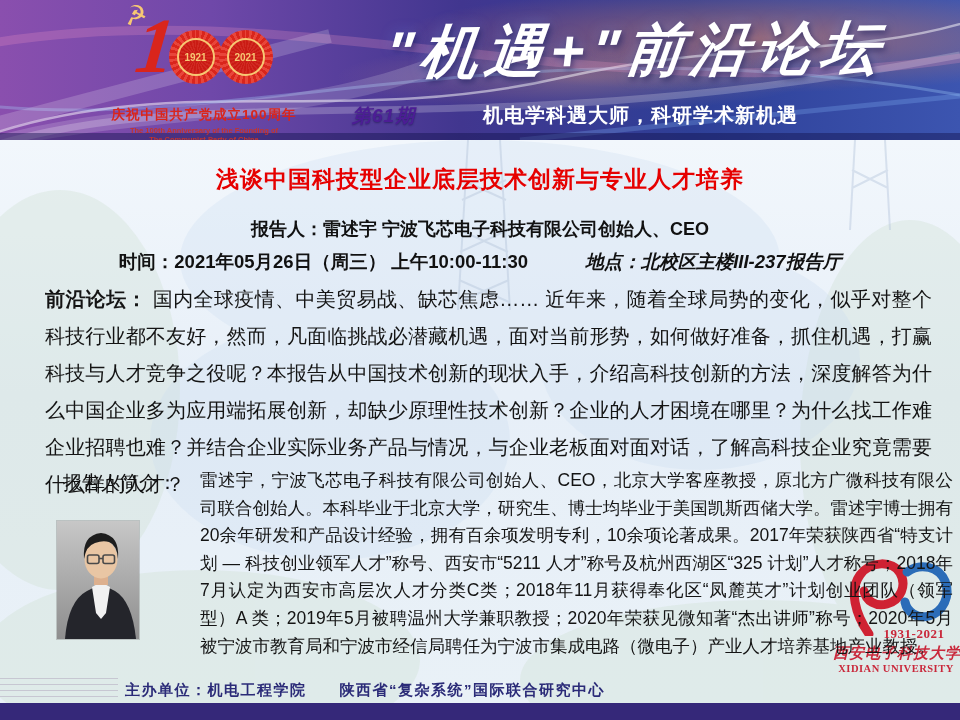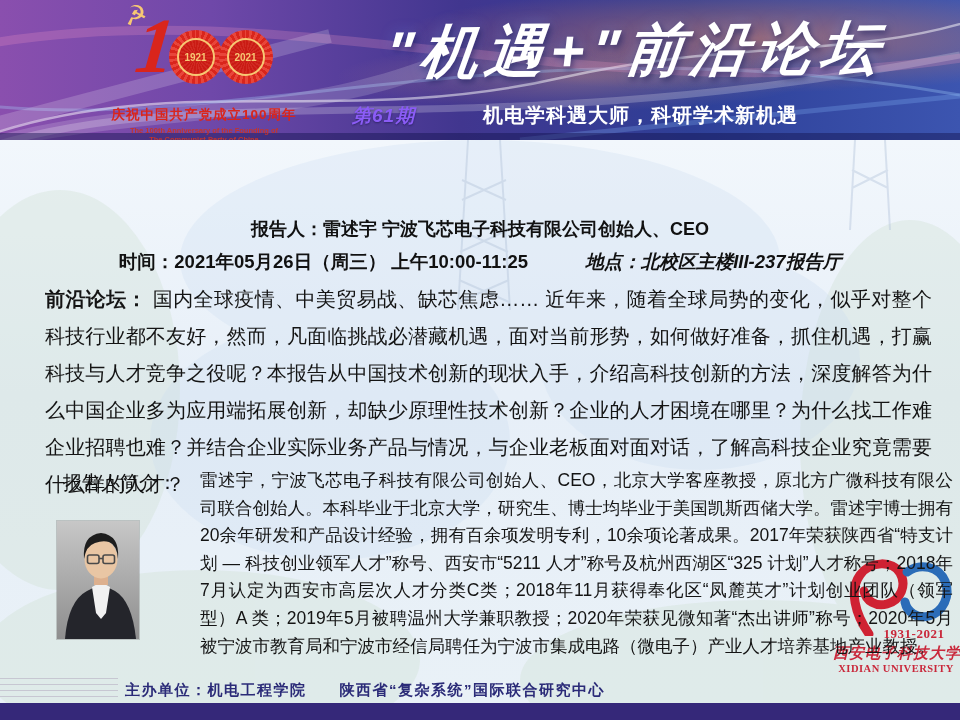--- a/index.html
+++ b/index.html
@@ -23,21 +23,21 @@
     color:var(--party_gold,#f7c873);font-size:10px;font-weight:bold;background:rgba(190,20,15,.55);}
   .ccp-cap{color:var(--party_red,#d9251c);font-weight:bold;font-size:13.5px;letter-spacing:1px;margin-top:14px;}
   .ccp-en{color:#c3342c;font-size:7.5px;line-height:9px;font-weight:bold;margin-top:2px;}
   .forum-title{
     position:absolute;left:318px;top:12px;width:636px;text-align:center;
     font-size:58px;font-weight:900;font-style:italic;color:#ffffff;letter-spacing:7px;
     transform:skewX(-7deg) rotate(-.6deg);
     text-shadow:2px 3px 6px rgba(10,10,70,.55), 0 0 14px rgba(120,170,255,.35);
     white-space:nowrap;}
   .issue{position:absolute;left:352px;top:103px;font-size:19px;font-weight:bold;font-style:italic;
-    color:#8b5cf6;letter-spacing:1px;text-shadow:0 1px 2px rgba(0,0,40,.4);}
+    color:#4c1d95;letter-spacing:1px;text-shadow:0 1px 2px rgba(0,0,40,.4);}
   .slogan{position:absolute;left:483px;top:102px;font-size:20px;font-weight:bold;color:#ffffff;letter-spacing:1px;}
   
   .bodyarea{position:absolute;left:0;top:140px;width:960px;height:563px;
     background:linear-gradient(180deg,#f2f7fc 0%,#e7eff8 45%,#e9f1f7 100%);}
   .watermark{position:absolute;inset:0;width:100%;height:100%;}
   .talk-title{position:absolute;left:0;top:24px;width:100%;margin:0;text-align:center;
     font-size:23px;font-weight:bold;color:var(--accent_red,#e60000);letter-spacing:1px;}
   .speaker-line{position:absolute;left:0;top:77px;width:100%;text-align:center;
     font-size:18px;font-weight:bold;color:#111;}
   .meta-line{position:absolute;left:0;top:109px;width:100%;text-align:center;
@@ -138,25 +138,26 @@
         <ellipse cx="330" cy="300" rx="180" ry="120"></ellipse>
         <ellipse cx="700" cy="220" rx="160" ry="110"></ellipse>
       </g>
       <g stroke="#b6c6db" stroke-width="2" fill="none" opacity="0.45">
         <path d="M468,0 L458,170 M500,0 L510,170"></path>
         <path d="M462,40 L506,60 M506,40 L462,60 M460,90 L508,112 M508,90 L460,112 M459,140 L509,162 M509,140 L459,162"></path>
         <path d="M855,0 L850,90 M885,0 L890,90 M852,30 L888,48 M888,30 L852,48"></path>
       </g>
     </svg>
 
+    <h1 class="talk-title">浅谈中国科技型企业底层技术创新与专业人才培养</h1>
 
     <div class="speaker-line">报告人：雷述宇  宁波飞芯电子科技有限公司创始人、CEO</div>
 
     <div class="meta-line">
-      <span><span>时间：</span><span>2021年05月26日（周三） 上午10:00-11:25</span></span>
+      <span><span>时间：</span><span>2021年05月26日（周三） 上午10:00-11:30</span></span>
       <span class="venue"><span>地点：</span><span>北校区主楼III-237报告厅</span></span>
     </div>
 
     <p class="abstract"><span class="lbl">前沿论坛：</span><span> 国内全球疫情、中美贸易战、缺芯焦虑…… 近年来，随着全球局势的变化，似乎对整个科技行业都不友好，然而，凡面临挑战必潜藏机遇，面对当前形势，如何做好准备，抓住机遇，打赢科技与人才竞争之役呢？本报告从中国技术创新的现状入手，介绍高科技创新的方法，深度解答为什么中国企业多为应用端拓展创新，却缺少原理性技术创新？企业的人才困境在哪里？为什么找工作难企业招聘也难？并结合企业实际业务产品与情况，与企业老板面对面对话，了解高科技企业究竟需要什么样的人才？</span></p>
 
     <div class="bio-label">报告人简介：</div>
 
     <svg class="photo" viewBox="0 0 82 118" aria-hidden="true">
       <defs>
         <linearGradient id="pg" x1="0" y1="0" x2="0" y2="1">

